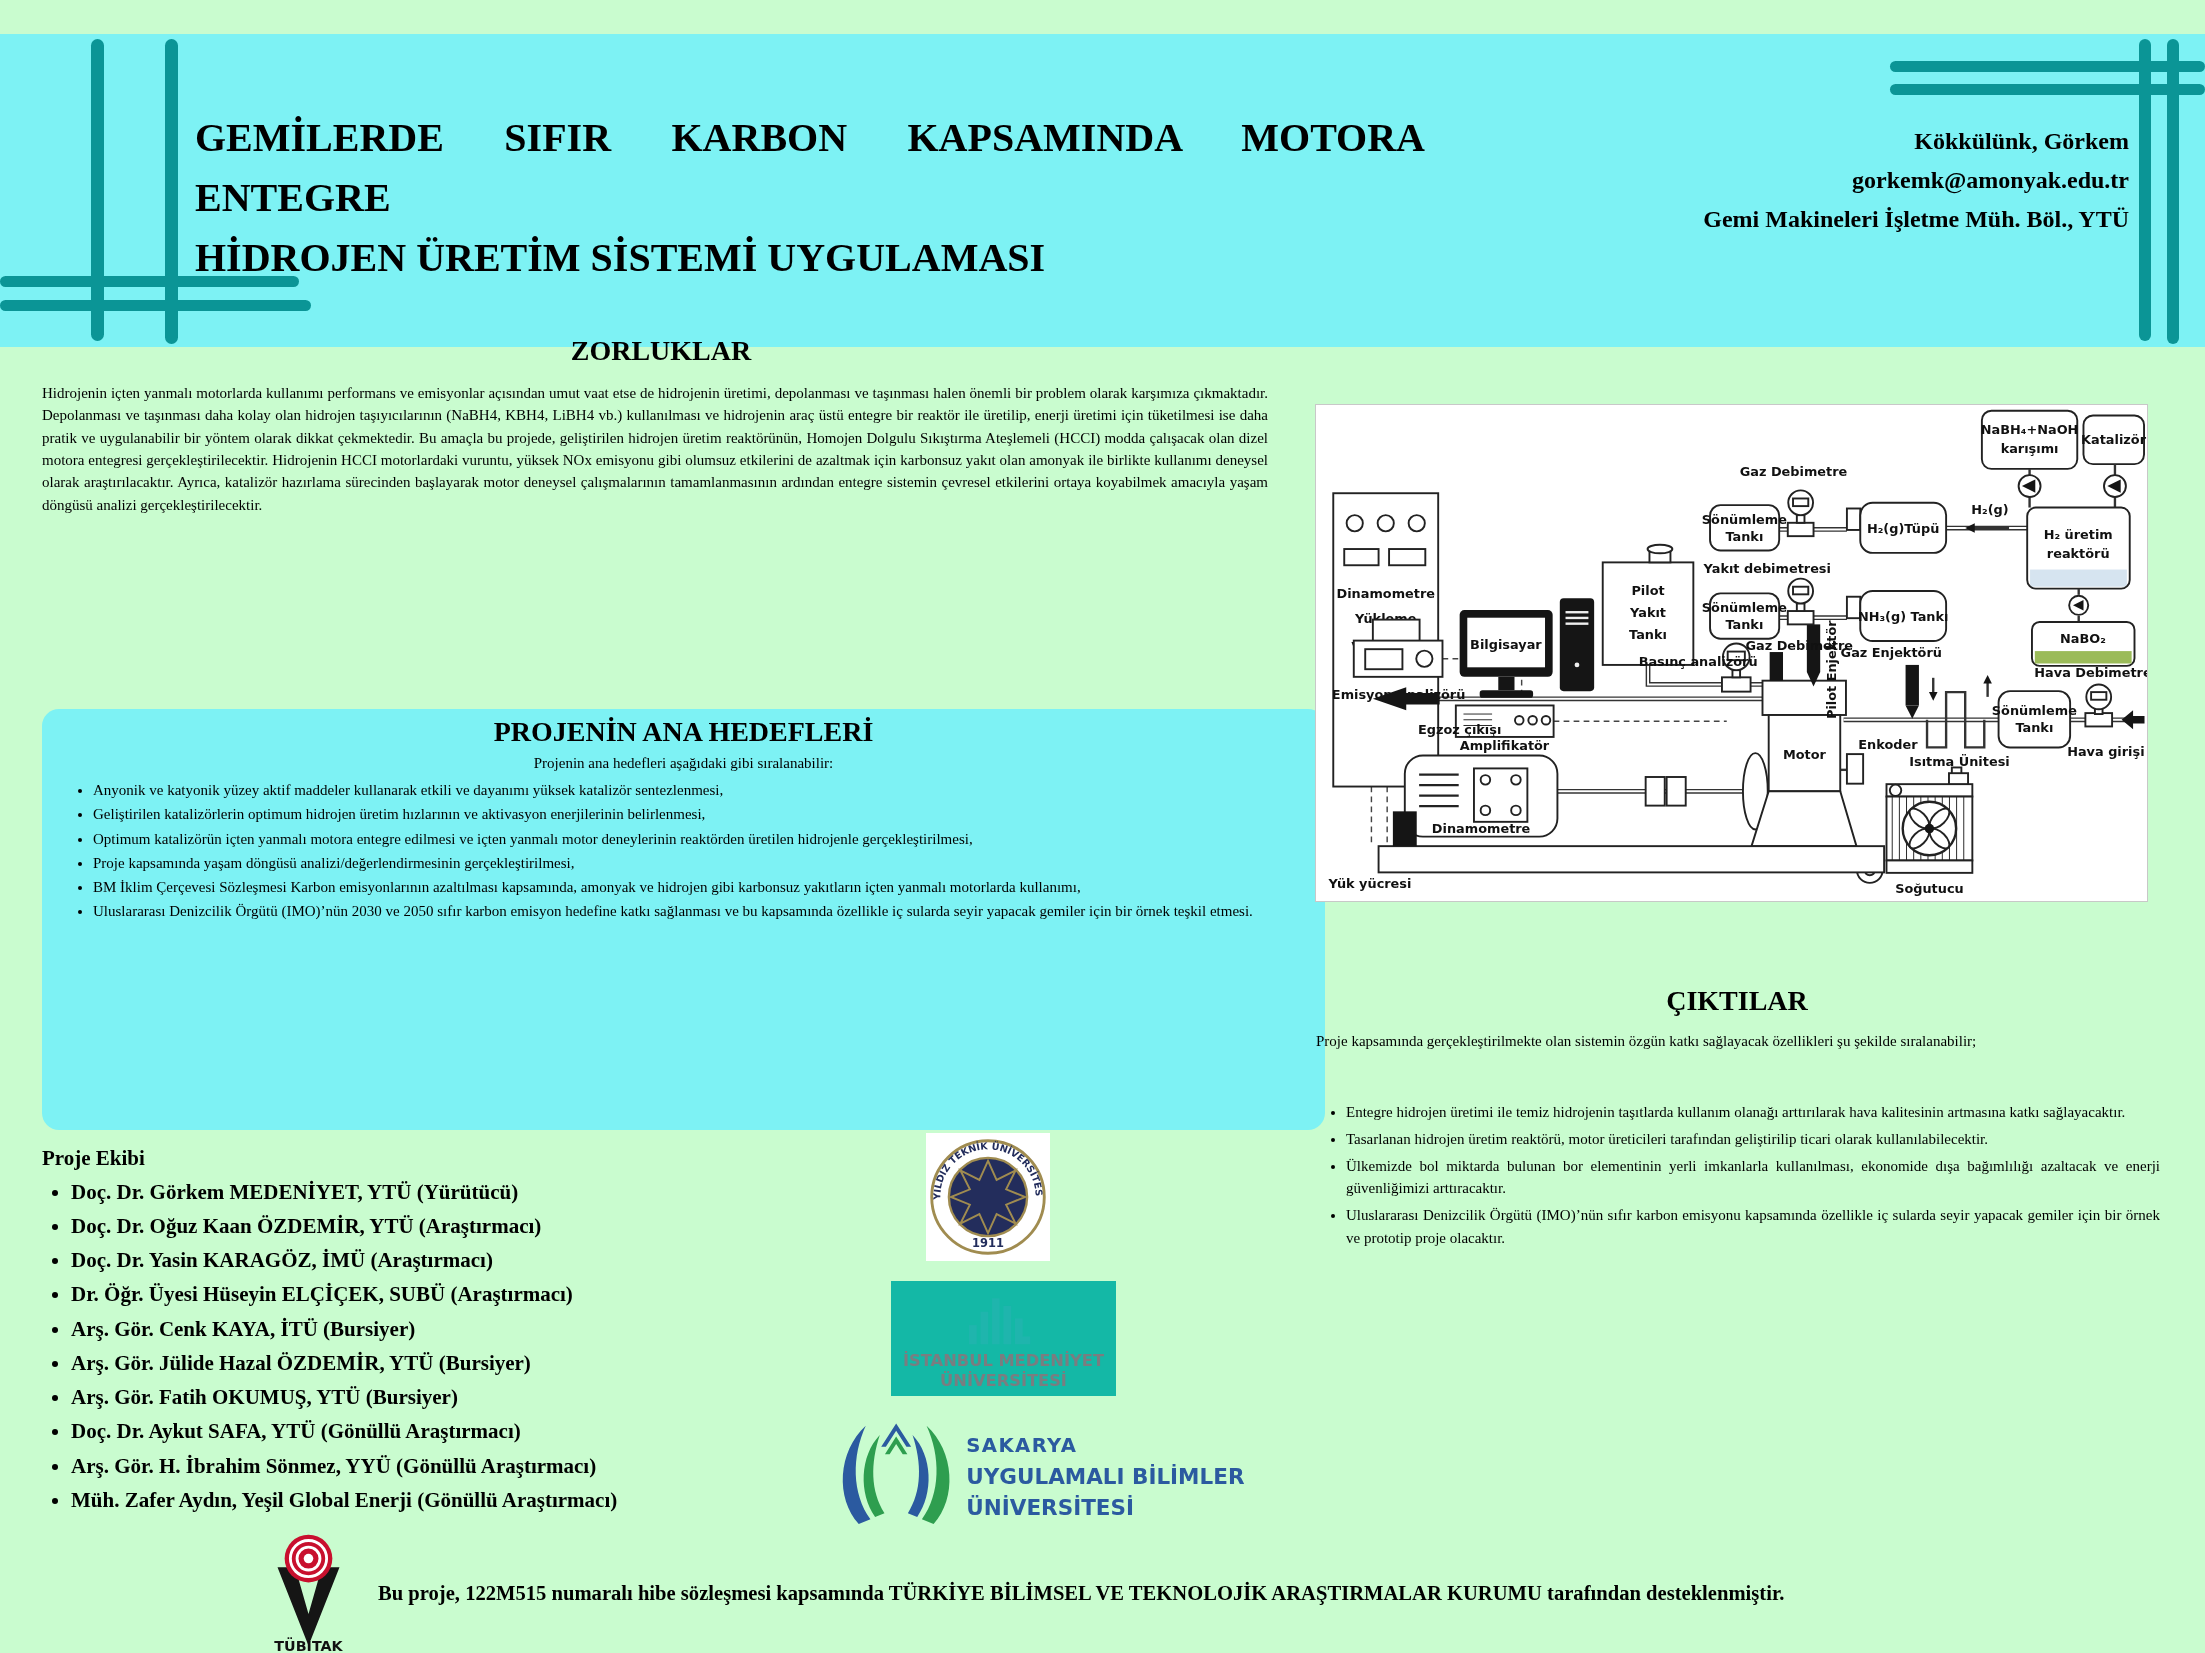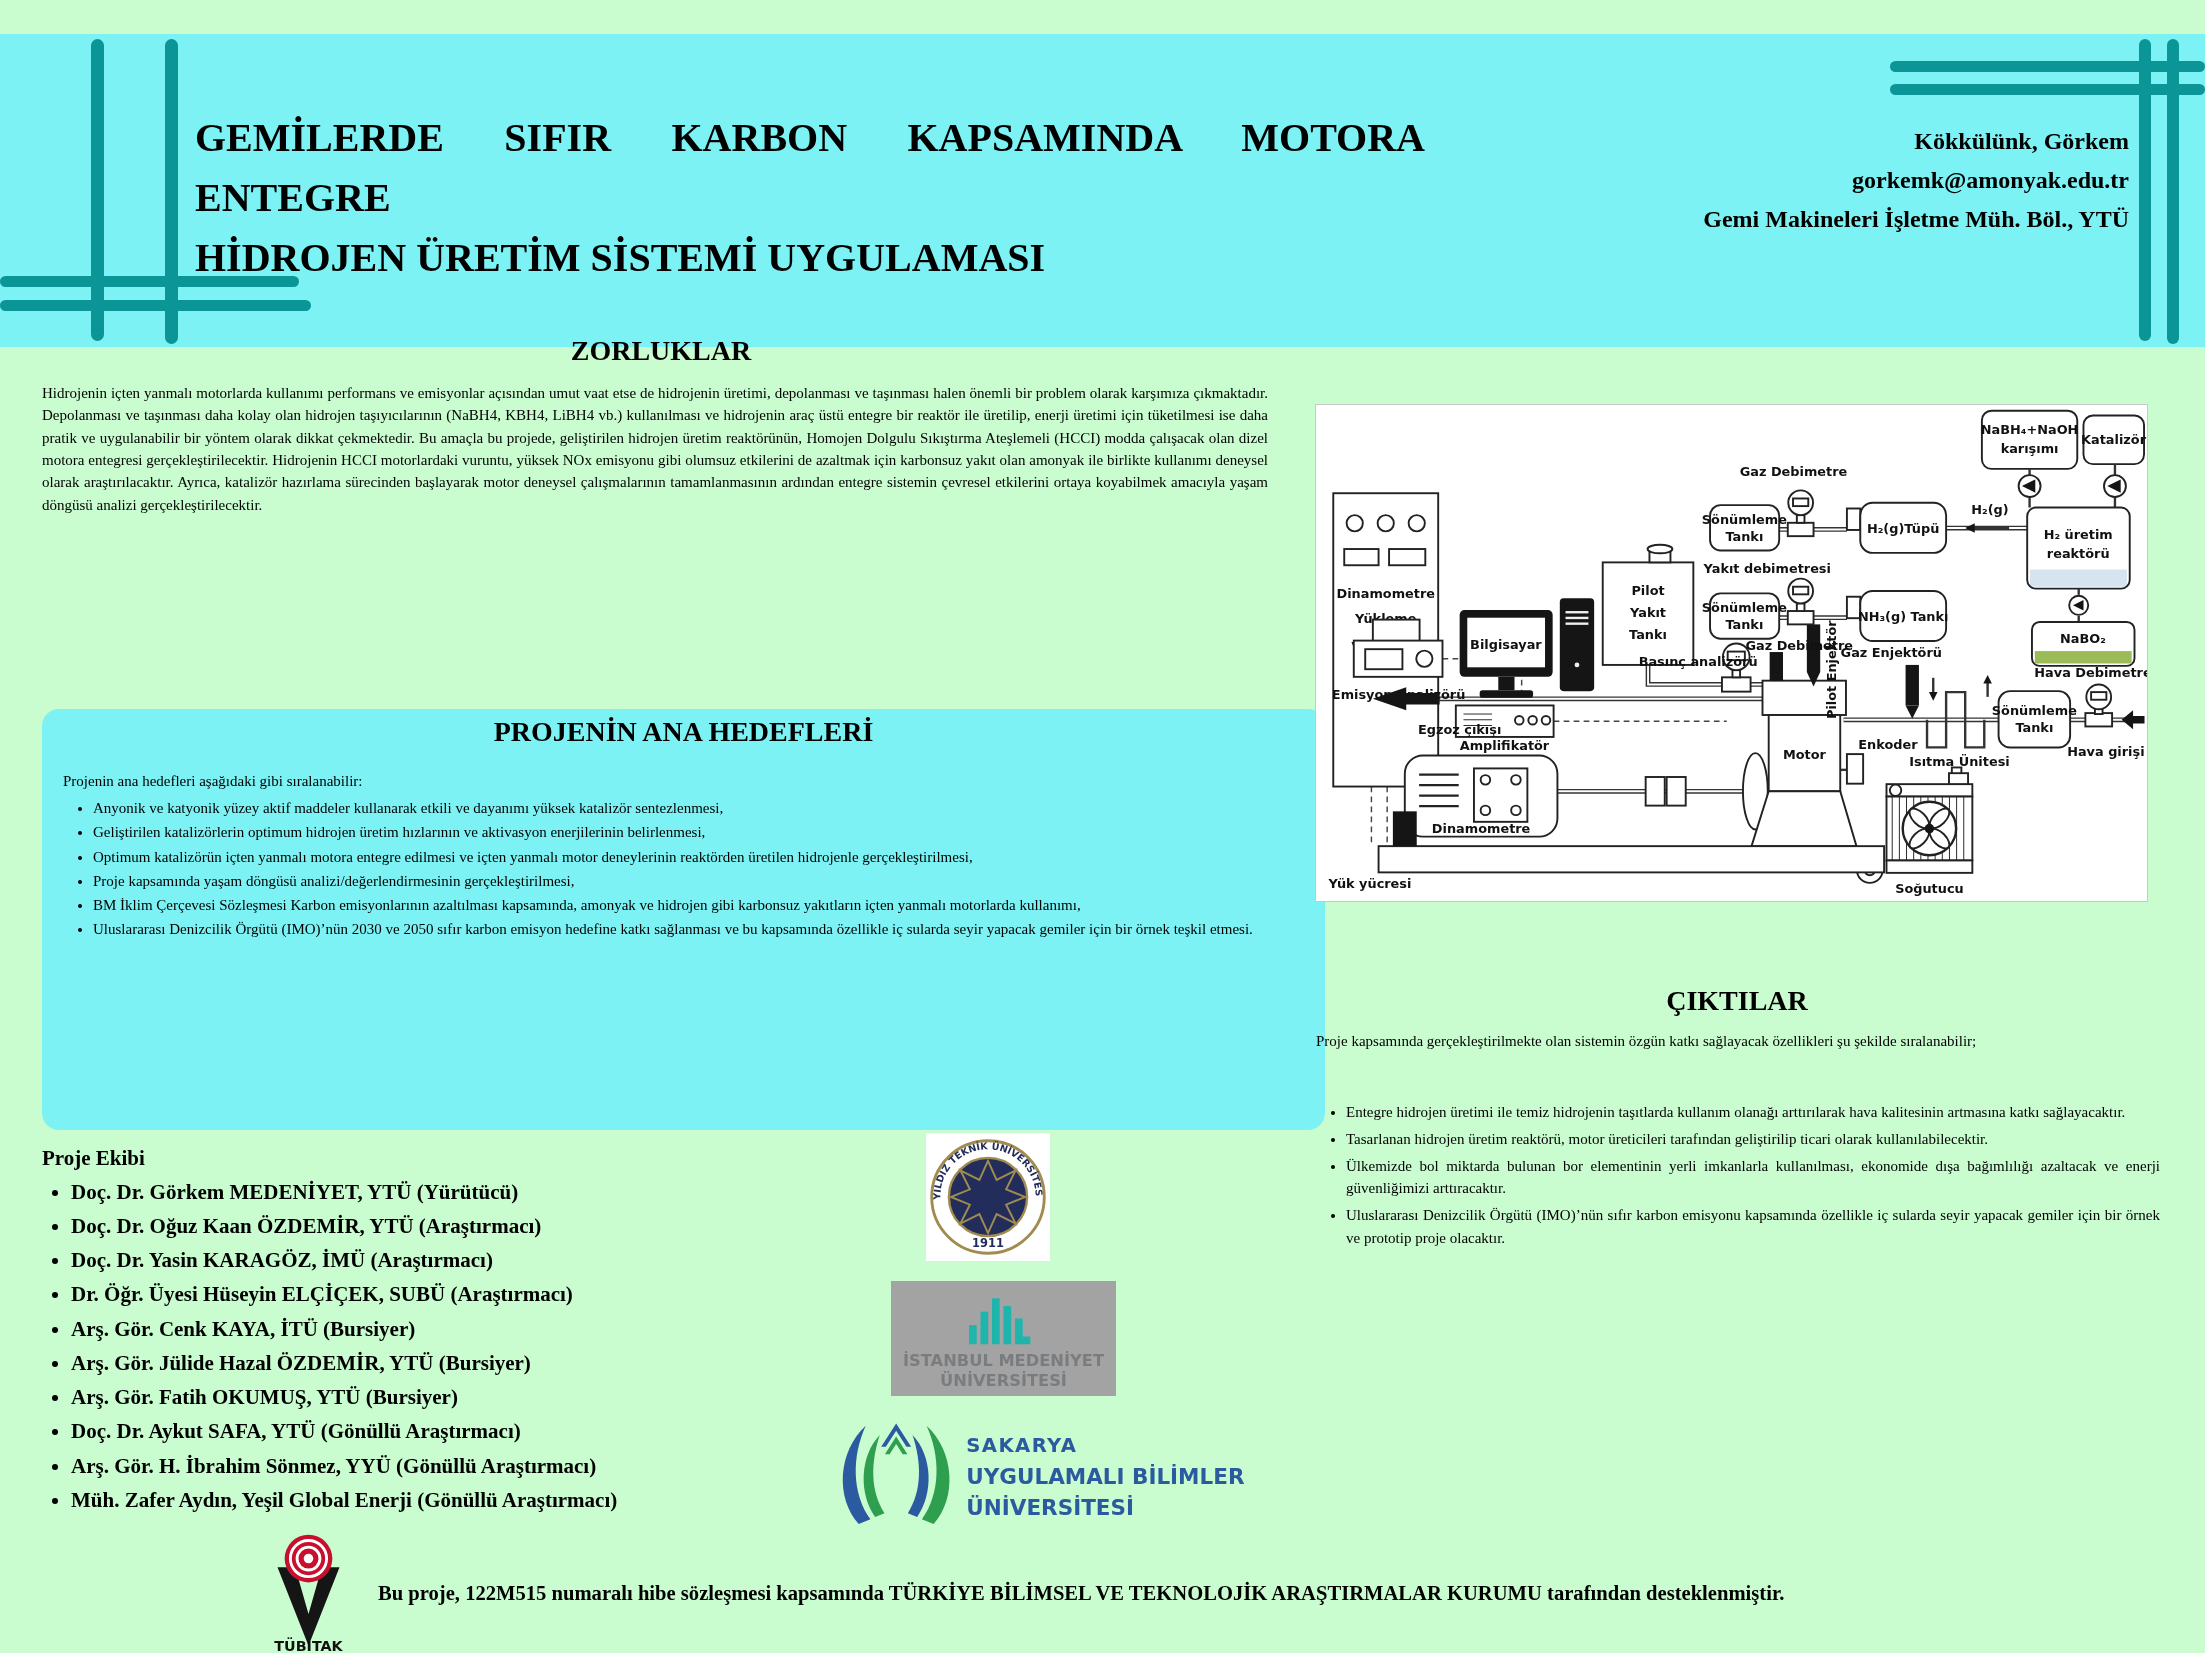--- a/index.html
+++ b/index.html
@@ -59,21 +59,21 @@
     <div>Kökkülünk, Görkem</div>
     <div>gorkemk@amonyak.edu.tr</div>
     <div>Gemi Makineleri İşletme Müh. Böl., YTÜ</div>
   </div>
 
   <div class="abs h2c" style="left:48px;top:335px;width:1226px;">ZORLUKLAR</div>
   <div class="abs body-text" style="left:42px;top:382px;width:1226px;">Hidrojenin içten yanmalı motorlarda kullanımı performans ve emisyonlar açısından umut vaat etse de hidrojenin üretimi, depolanması ve taşınması halen önemli bir problem olarak karşımıza çıkmaktadır. Depolanması ve taşınması daha kolay olan hidrojen taşıyıcılarının (NaBH4, KBH4, LiBH4 vb.) kullanılması ve hidrojenin araç üstü entegre bir reaktör ile üretilip, enerji üretimi için tüketilmesi ise daha pratik ve uygulanabilir bir yöntem olarak dikkat çekmektedir. Bu amaçla bu projede, geliştirilen hidrojen üretim reaktörünün, Homojen Dolgulu Sıkıştırma Ateşlemeli (HCCI) modda çalışacak olan dizel motora entegresi gerçekleştirilecektir. Hidrojenin HCCI motorlardaki vuruntu, yüksek NOx emisyonu gibi olumsuz etkilerini de azaltmak için karbonsuz yakıt olan amonyak ile birlikte kullanımı deneysel olarak araştırılacaktır. Ayrıca, katalizör hazırlama sürecinden başlayarak motor deneysel çalışmalarının tamamlanmasının ardından entegre sistemin çevresel etkilerini ortaya koyabilmek amacıyla yaşam döngüsü analizi gerçekleştirilecektir.</div>
 
   <div class="abs" id="hedefler-box">
     <div class="h2c">PROJENİN ANA HEDEFLERİ</div>
-    <div class="body-text" style="margin-top:22px;text-align:left;">Projenin ana hedefleri aşağıdaki gibi sıralanabilir:</div>
+    <div class="body-text" style="margin-top:4px;text-align:center;">Projenin ana hedefleri aşağıdaki gibi sıralanabilir:</div>
     <ul class="blt body-text">
       <li>Anyonik ve katyonik yüzey aktif maddeler kullanarak etkili ve dayanımı yüksek katalizör sentezlenmesi,</li>
       <li>Geliştirilen katalizörlerin optimum hidrojen üretim hızlarının ve aktivasyon enerjilerinin belirlenmesi,</li>
       <li>Optimum katalizörün içten yanmalı motora entegre edilmesi ve içten yanmalı motor deneylerinin reaktörden üretilen hidrojenle gerçekleştirilmesi,</li>
       <li>Proje kapsamında yaşam döngüsü analizi/değerlendirmesinin gerçekleştirilmesi,</li>
       <li>BM İklim Çerçevesi Sözleşmesi Karbon emisyonlarının azaltılması kapsamında, amonyak ve hidrojen gibi karbonsuz yakıtların içten yanmalı motorlarda kullanımı,</li>
       <li>Uluslararası Denizcilik Örgütü (IMO)’nün 2030 ve 2050 sıfır karbon emisyon hedefine katkı sağlanması ve bu kapsamında özellikle iç sularda seyir yapacak gemiler için bir örnek teşkil etmesi.</li>
     </ul>
   </div>
 
@@ -326,21 +326,21 @@
       <circle cx="130" cy="134" r="82" fill="#232d5c" stroke="#a08c50" stroke-width="5"></circle>
       <polygon points="130,58 148,98 188,78 168,118 208,134 168,150 188,190 148,170 130,210 112,170 72,190 92,150 52,134 92,118 72,78 112,98" fill="none" stroke="#a08c50" stroke-width="4"></polygon>
       <path id="ytuArc" d="M 30,134 A 100,100 0 1 1 230,134" fill="none"></path>
       <text class="sans" font-size="20" font-weight="bold" fill="#232d5c" text-anchor="middle">
         <textPath href="#ytuArc" startOffset="50%">YILDIZ TEKNİK ÜNİVERSİTESİ</textPath>
       </text>
       <text class="sans" x="130" y="238" font-size="24" font-weight="bold" fill="#232d5c" text-anchor="middle">1911</text>
     </svg>
   </div>
 
-  <div class="abs" style="left:891px;top:1281px;width:225px;height:115px;background:#a3a3a3;">
+  <div class="abs" style="left:891px;top:1281px;width:225px;height:115px;background:#14b8a6;">
     <svg width="225" height="115" viewBox="0 0 470 240">
       <g fill="#1fb5ad">
         <rect x="163" y="92" width="16" height="40"></rect>
         <rect x="187" y="64" width="16" height="68"></rect>
         <rect x="211" y="36" width="16" height="96"></rect>
         <rect x="235" y="52" width="16" height="80"></rect>
         <path d="M259,132 V78 h16 v38 h16 v16 z"></path>
       </g>
       <text class="sans" x="235" y="178" font-size="34" font-weight="bold" fill="#7a7d80" text-anchor="middle">İSTANBUL MEDENİYET</text>
       <text class="sans" x="235" y="220" font-size="34" font-weight="bold" fill="#7a7d80" text-anchor="middle">ÜNİVERSİTESİ</text>

